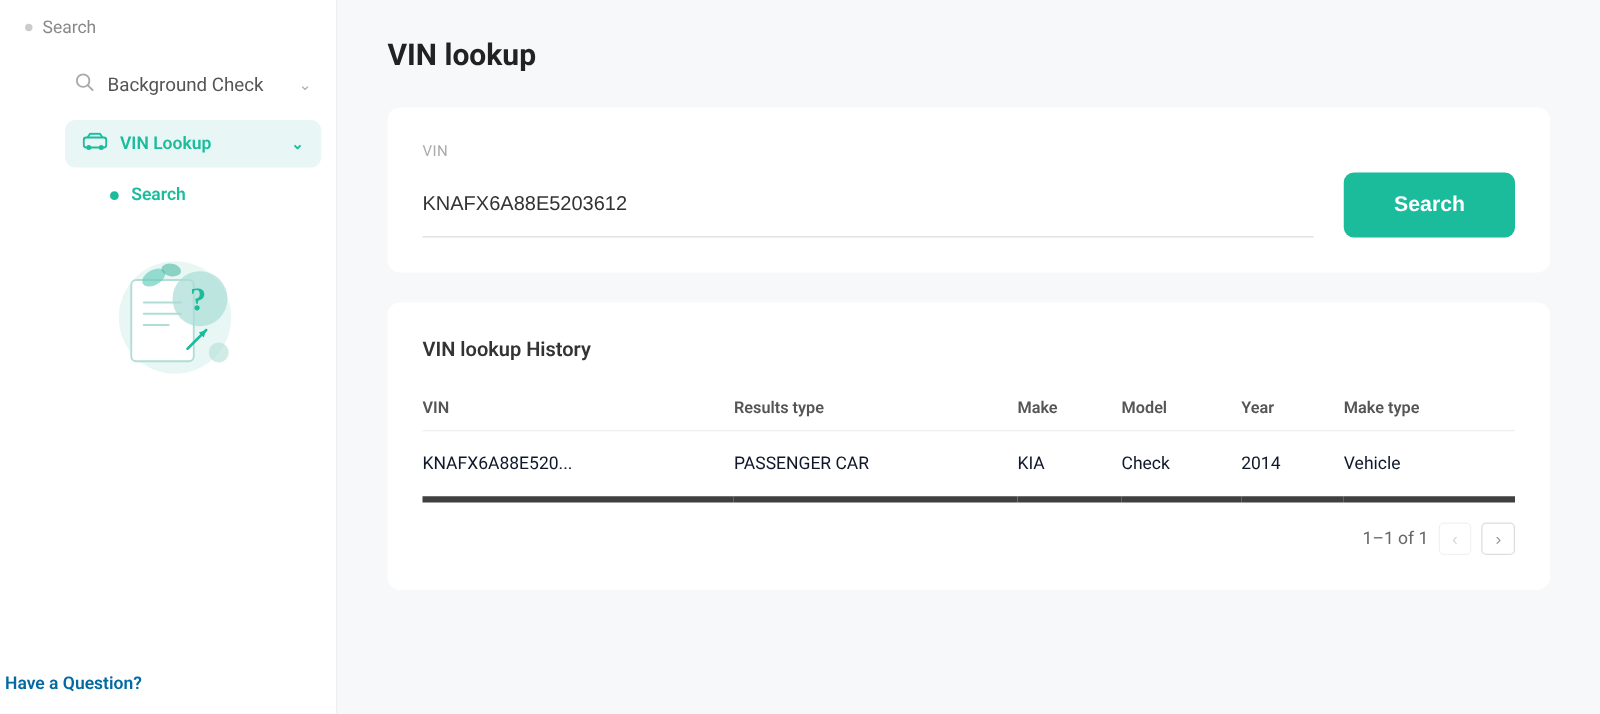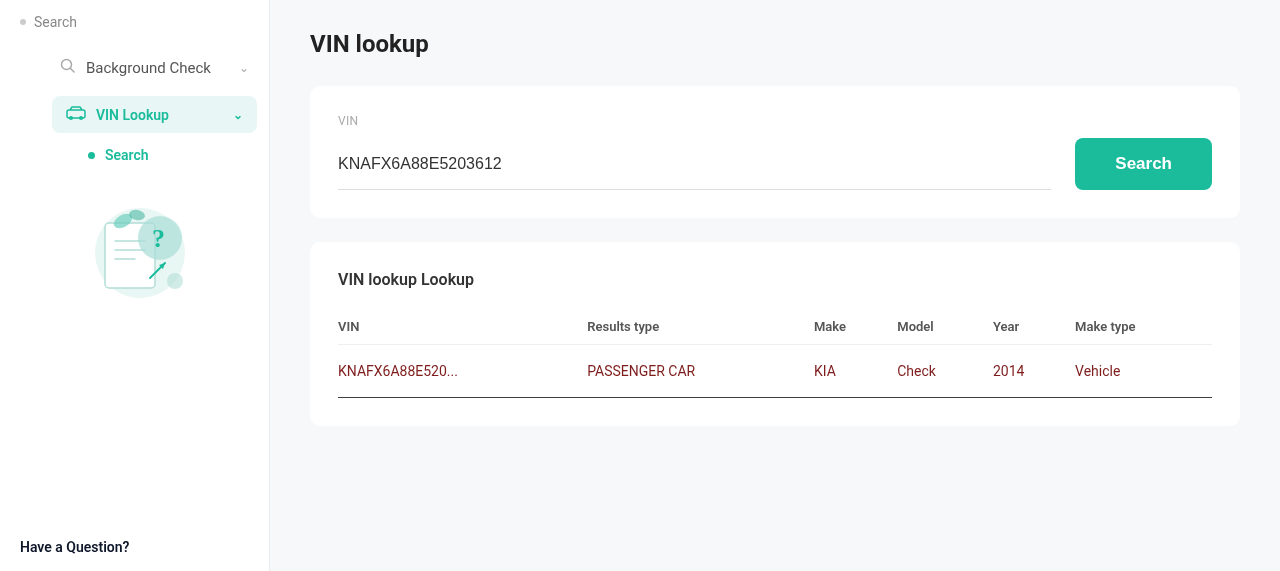--- a/index.html
+++ b/index.html
@@ -125,24 +125,24 @@
 
     .sidebar-illustration {
       margin: 20px auto;
       width: 140px;
       height: 110px;
       position: relative;
       flex-shrink: 0;
     }
 
     .sidebar-footer {
-      padding: 16px 20px;
-      font-size: 14px;
-      font-weight: 600;
-      color: #0f172a;
+      padding: 16px 4px;
+      font-size: 14px;
+      font-weight: 600;
+      color: #0369a1;
       margin-top: auto;
     }
 
     
     .main-content {
       flex: 1;
       padding: 30px 40px;
       overflow-y: auto;
       background: #f7f8fa;
     }
@@ -225,23 +225,23 @@
       font-size: 13px;
       font-weight: 600;
       color: #555;
       padding: 10px 12px 10px 0;
       border-bottom: 1.5px solid #eee;
     }
 
     .results-table td {
       text-align: left;
       font-size: 14px;
-      color: #7f1d1d;
+      color: #0f172a;
       padding: 18px 12px 18px 0;
-      border-bottom: 1px solid #404040;
+      border-bottom: 5px solid #404040;
     }
 
     .pagination-row {
       display: flex;
       align-items: center;
       justify-content: flex-end;
       gap: 8px;
       margin-top: 16px;
       font-size: 14px;
       color: #666;
@@ -347,21 +347,21 @@
 
   <div class="vin-input-section">
     <label class="vin-label">VIN</label>
     <div class="vin-input-row">
       <input class="vin-input" type="text" value="KNAFX6A88E5203612" style="">
       <button class="search-button">Search</button>
     </div>
   </div>
 
   <div class="results-section">
-    <div class="results-title">VIN lookup Lookup</div>
+    <div class="results-title">VIN lookup History</div>
 
     <table class="results-table">
       <thead>
         <tr>
           <th>VIN</th>
           <th>Results type</th>
           <th>Make</th>
           <th>Model</th>
           <th>Year</th>
           <th>Make type</th>
@@ -372,15 +372,20 @@
           <td>KNAFX6A88E520...</td>
           <td>PASSENGER CAR</td>
           <td>KIA</td>
           <td>Check</td>
           <td>2014</td>
           <td>Vehicle</td>
         </tr>
       </tbody>
     </table>
 
+    <div class="pagination-row">
+      <span>1–1 of 1</span>
+      <button class="pagination-btn" disabled="">‹</button>
+      <button class="pagination-btn">›</button>
+    </div>
   </div>
 
 </main>
 
 </body></html>

